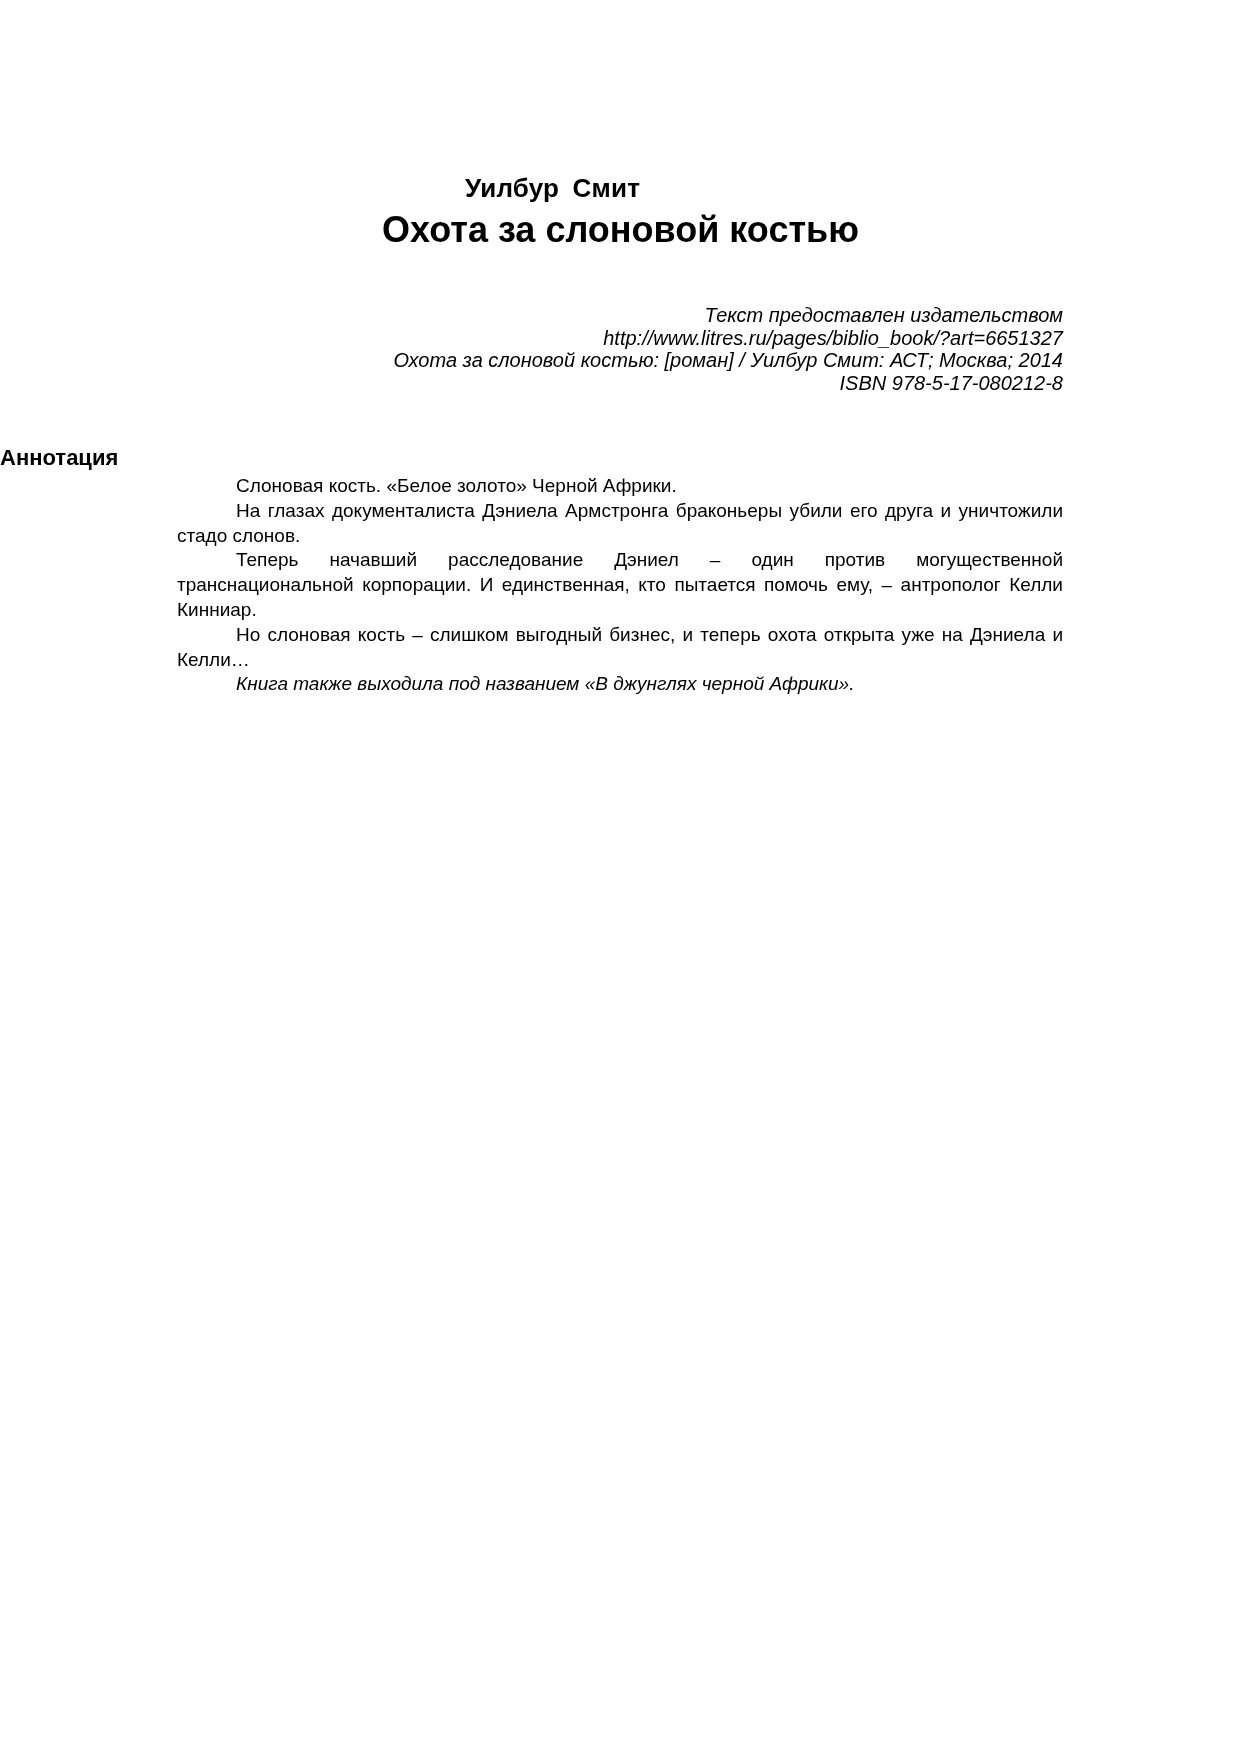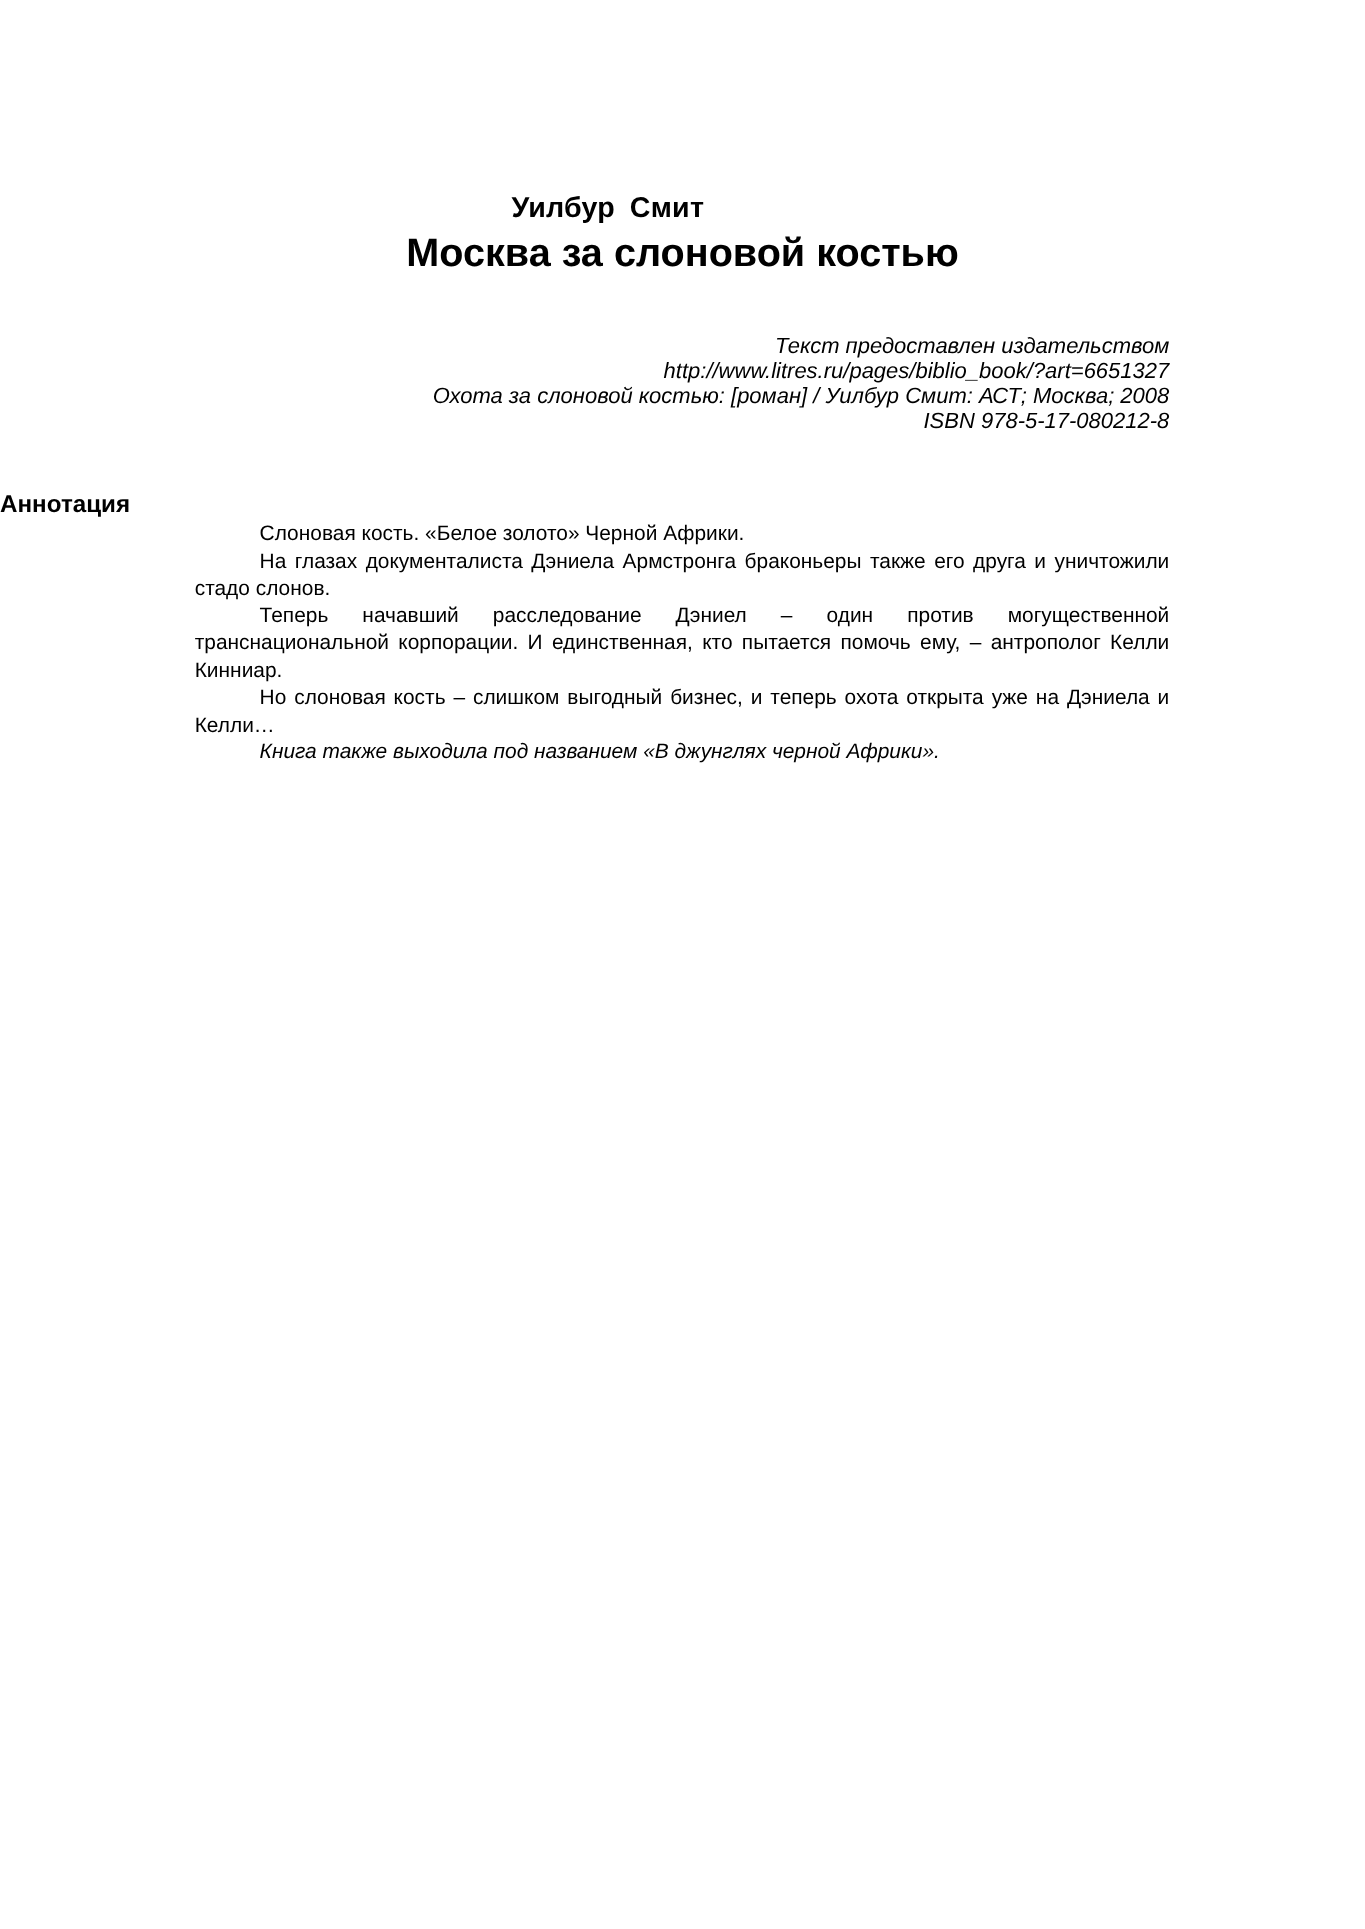--- a/index.html
+++ b/index.html
@@ -85,32 +85,32 @@
       font-style: italic;
     }
   </style>
 </head>
 <body>
 
 <div class="page">
 
   <div class="author">Уилбур  Смит</div>
 
-  <div class="title">Москва за слоновой костью</div>
+  <div class="title">Охота за слоновой костью</div>
 
   <div class="meta">
     <div>Текст предоставлен издательством</div>
     <div>http://www.litres.ru/pages/biblio_book/?art=6651327</div>
-    <div>Охота за слоновой костью: [роман] / Уилбур Смит: АСТ; Москва; 2008</div>
+    <div>Охота за слоновой костью: [роман] / Уилбур Смит: АСТ; Москва; 2014</div>
     <div>ISBN 978-5-17-080212-8</div>
   </div>
 
   <div class="annotation-heading">Аннотация</div>
 
   <div class="annotation-body">
     <p>Слоновая кость. «Белое золото» Черной Африки.</p>
-    <p class="last-line-left">На глазах документалиста Дэниела Армстронга браконьеры также его друга и уничтожили стадо слонов.</p>
+    <p class="last-line-left">На глазах документалиста Дэниела Армстронга браконьеры убили его друга и уничтожили стадо слонов.</p>
     <p class="last-line-left">Теперь начавший расследование Дэниел – один против могущественной транснациональной корпорации. И единственная, кто пытается помочь ему, – антрополог Келли Кинниар.</p>
     <p class="last-line-left">Но слоновая кость – слишком выгодный бизнес, и теперь охота открыта уже на Дэниела и Келли…</p>
     <p class="italic">Книга также выходила под названием «В джунглях черной Африки».</p>
   </div>
 
 </div>
 
 </body></html>

